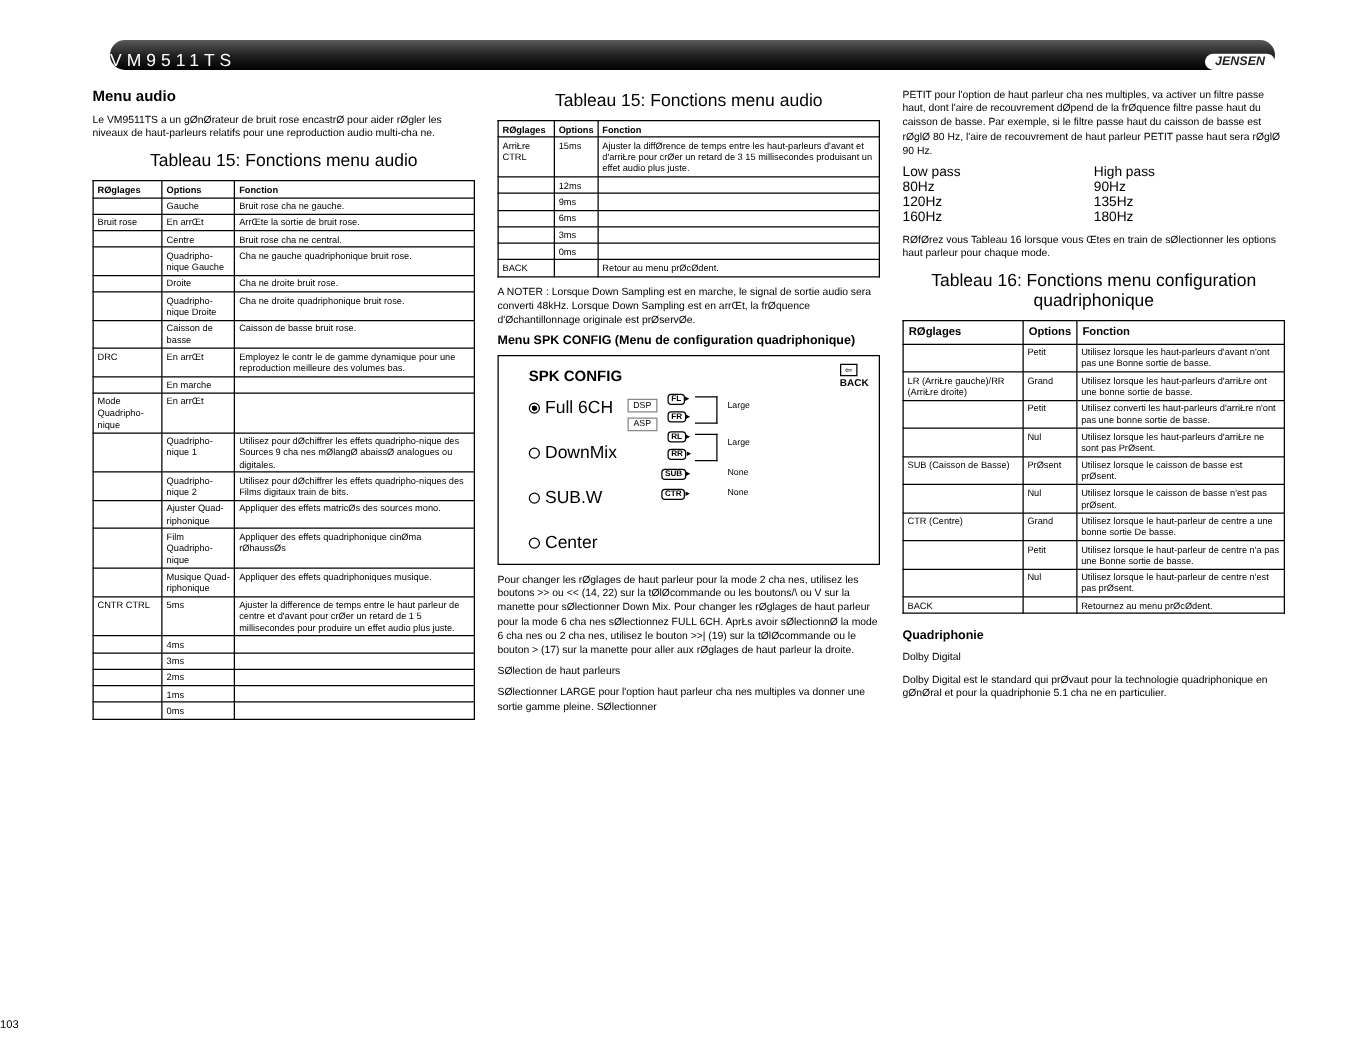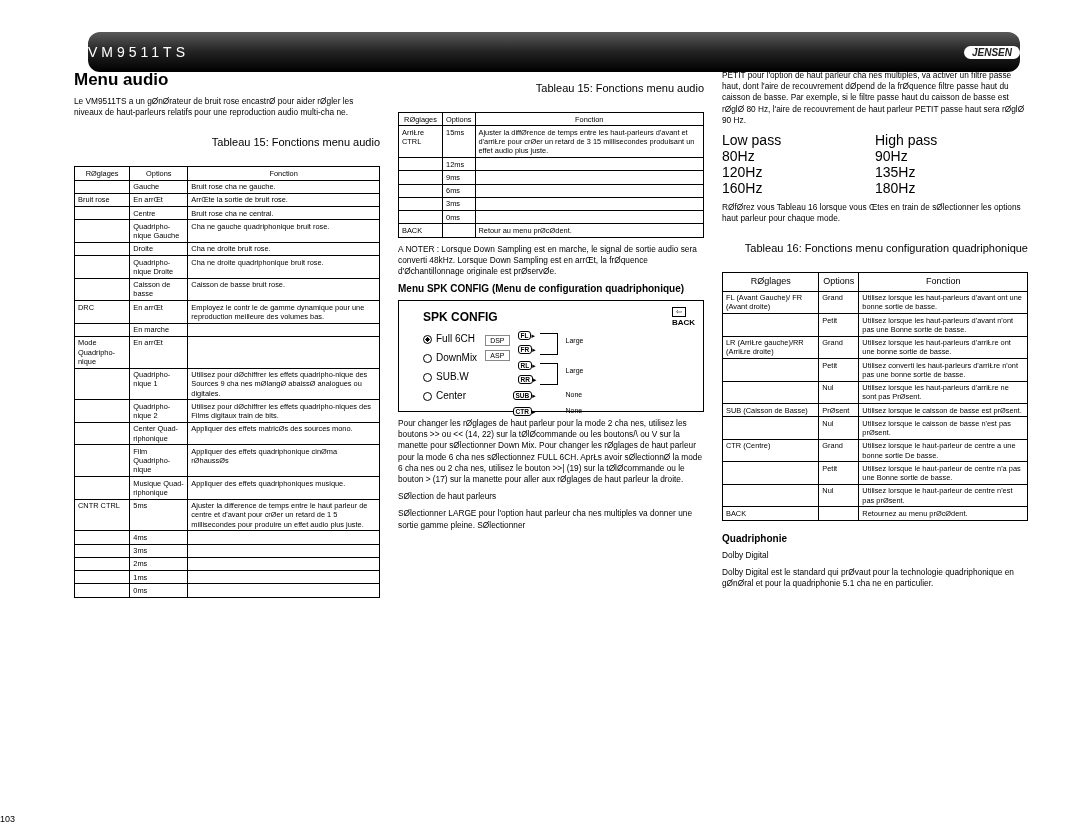--- a/index.html
+++ b/index.html
@@ -1,46 +1,46 @@
 <!DOCTYPE html>
 <html><head>
 <meta charset="utf-8">
 <style>
   *{box-sizing:border-box;margin:0;padding:0}
   body{font-family:Arial,Helvetica,sans-serif;font-size:8px;background:#fff;width:1080px;height:834px;position:relative;color:#000}
-  .topbar{position:absolute;top:32px;left:88px;right:60px;height:40px;background:linear-gradient(#5a5a5a,#222,#000);border-radius:12px;display:flex;align-items:center;padding:0 0;color:#fff}
+  .topbar{position:absolute;top:32px;left:88px;right:60px;height:24px;background:linear-gradient(#5a5a5a,#222,#000);border-radius:12px;display:flex;align-items:flex-end;padding:0 0;color:#fff}
   .topbar h1{font-size:14px;letter-spacing:4px;font-weight:400}
   .logo{margin-left:auto;font-size:10px;font-style:italic;font-weight:bold;background:#fff;color:#222;padding:1px 8px;border-radius:8px}
   .page{position:absolute;top:70px;left:74px;right:52px;bottom:32px;display:flex;gap:18px}
   .col{flex:1;display:flex;flex-direction:column;gap:6px}
-  .h2{font-size:17px;font-weight:bold}
+  .h2{font-size:12px;font-weight:bold}
   .h3{font-size:10px;font-weight:bold}
   p{font-size:8.3px;line-height:1.35}
-  .caption{text-align:right;font-size:11px;margin:12px 0}
+  .caption{text-align:center;font-size:14px;margin:2px 0}
   table{border-collapse:collapse;width:100%;font-size:7.4px}
   th,td{border:1px solid #000;padding:1.5px 3px;text-align:left;vertical-align:top;line-height:1.25}
-  th{font-weight:400;text-align:center}
+  th{font-weight:700;text-align:left}
   .t16 th{font-size:9px;padding:3px 4px}
   .spk{border:1.5px solid #000;padding:6px 8px 10px 24px}
   .spk-head{display:flex;justify-content:space-between;align-items:center;margin-bottom:6px}
   .spk-head b{font-size:12px}
   .back{font-size:8px;font-weight:bold}
   .back-arrow{display:inline-block;border:1px solid #000;padding:0 3px;font-size:7px;margin-bottom:1px}
   .spk-body{display:flex;gap:8px}
-  .radio-col{display:flex;flex-direction:column;gap:8px;font-size:10px}
+  .radio-col{display:flex;flex-direction:column;gap:20px;font-size:14px}
   .radio-col span::before{content:"";display:inline-block;width:7px;height:7px;border:1px solid #000;border-radius:50%;margin-right:4px;vertical-align:middle}
   .radio-col .sel::before{background:radial-gradient(#000 40%,transparent 45%)}
   .mid-btns{display:flex;flex-direction:column;gap:4px;margin-top:2px}
   .mid-btns span{border:1px solid #888;font-size:7px;padding:1px 4px;text-align:center}
   .spk-right{flex:1;position:relative;font-size:7px}
   .spk-right .lbl{position:absolute}
   .chip{display:inline-block;border:1px solid #000;border-radius:3px;padding:0 2px;font-size:6.5px;font-weight:bold;background:#fff}
   .brackets{position:absolute;border:1px solid #000;border-left:none;width:18px}
   .pagenum{position:absolute;bottom:10px;left:0;right:0;font-size:9px}
-  .twocol{display:flex;font-size:14px}
+  .twocol{display:flex;font-size:11px}
   .twocol div{flex:1}
 </style>
 </head>
 <body>
 
 <div class="topbar">
   <h1>VM9511TS</h1>
   <span class="logo">JENSEN</span>
 </div>
 
@@ -114,21 +114,21 @@
             <td>Quadripho-nique 1</td>
             <td>Utilisez pour dØchiffrer les effets quadripho-nique des Sources 9 cha nes mØlangØ abaissØ analogues ou digitales.</td>
           </tr>
           <tr>
             <td></td>
             <td>Quadripho-nique 2</td>
             <td>Utilisez pour dØchiffrer les effets quadripho-niques des Films digitaux train de bits.</td>
           </tr>
           <tr>
             <td></td>
-            <td>Center Quad-riphonique</td>
+            <td>Ajuster Quad-riphonique</td>
             <td>Appliquer des effets matricØs  des sources mono.</td>
           </tr>
           <tr>
             <td></td>
             <td>Film Quadripho-nique</td>
             <td>Appliquer des effets quadriphonique cinØma rØhaussØs</td>
           </tr>
           <tr>
             <td></td>
             <td>Musique Quad-riphonique</td>
@@ -281,25 +281,20 @@
     <table class="t16">
       <thead>
           <tr id="t16h">
             <th>RØglages</th>
             <th>Options</th>
             <th>Fonction</th>
           </tr>
         </thead>
       <tbody id="t16b">
           <tr>
-            <td>FL (Avant Gauche)/ FR (Avant droite)</td>
-            <td>Grand</td>
-            <td>Utilisez lorsque les haut-parleurs d'avant ont une bonne sortie de basse.</td>
-          </tr>
-          <tr>
             <td></td>
             <td>Petit</td>
             <td>Utilisez lorsque les haut-parleurs d'avant n'ont pas une Bonne sortie de basse.</td>
           </tr>
           <tr>
             <td>LR (ArriŁre gauche)/RR (ArriŁre droite)</td>
             <td>Grand</td>
             <td>Utilisez lorsque les haut-parleurs d'arriŁre ont une bonne  sortie de basse.</td>
           </tr>
           <tr>

